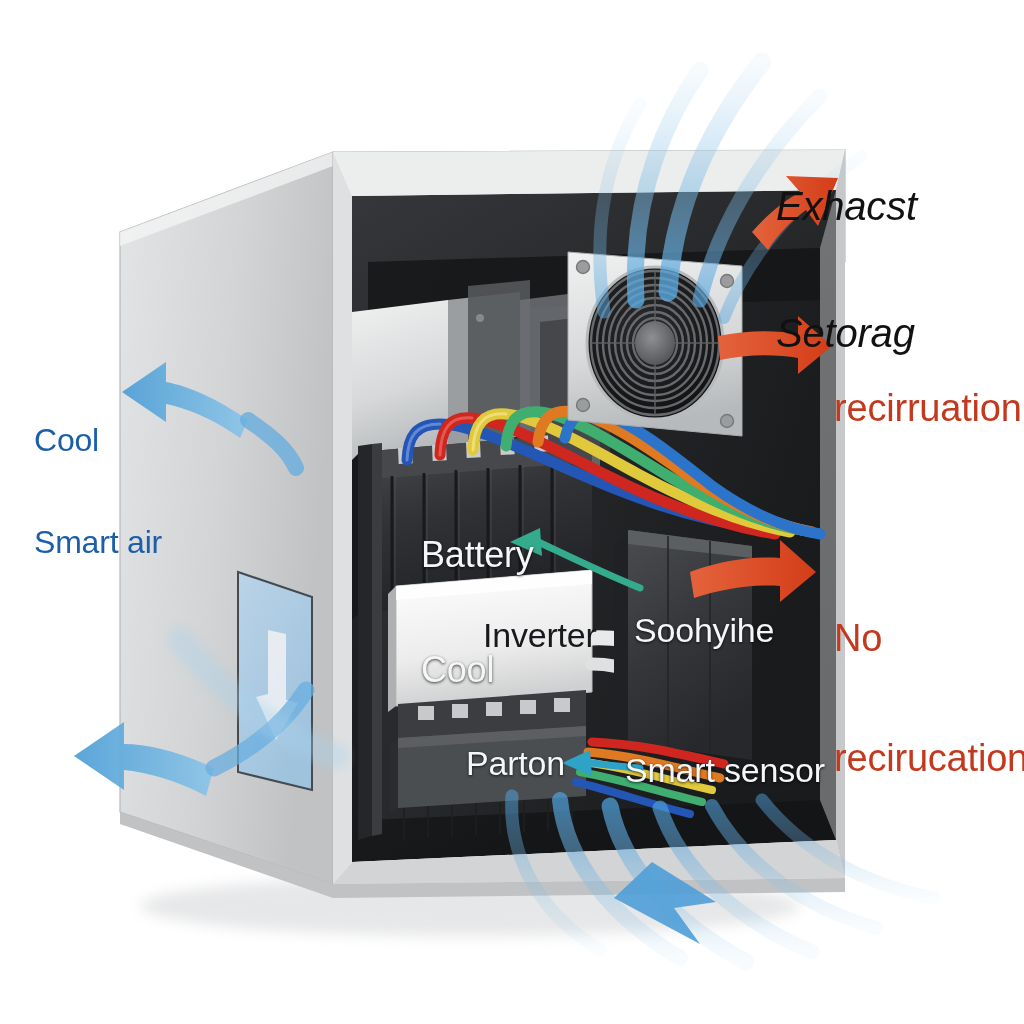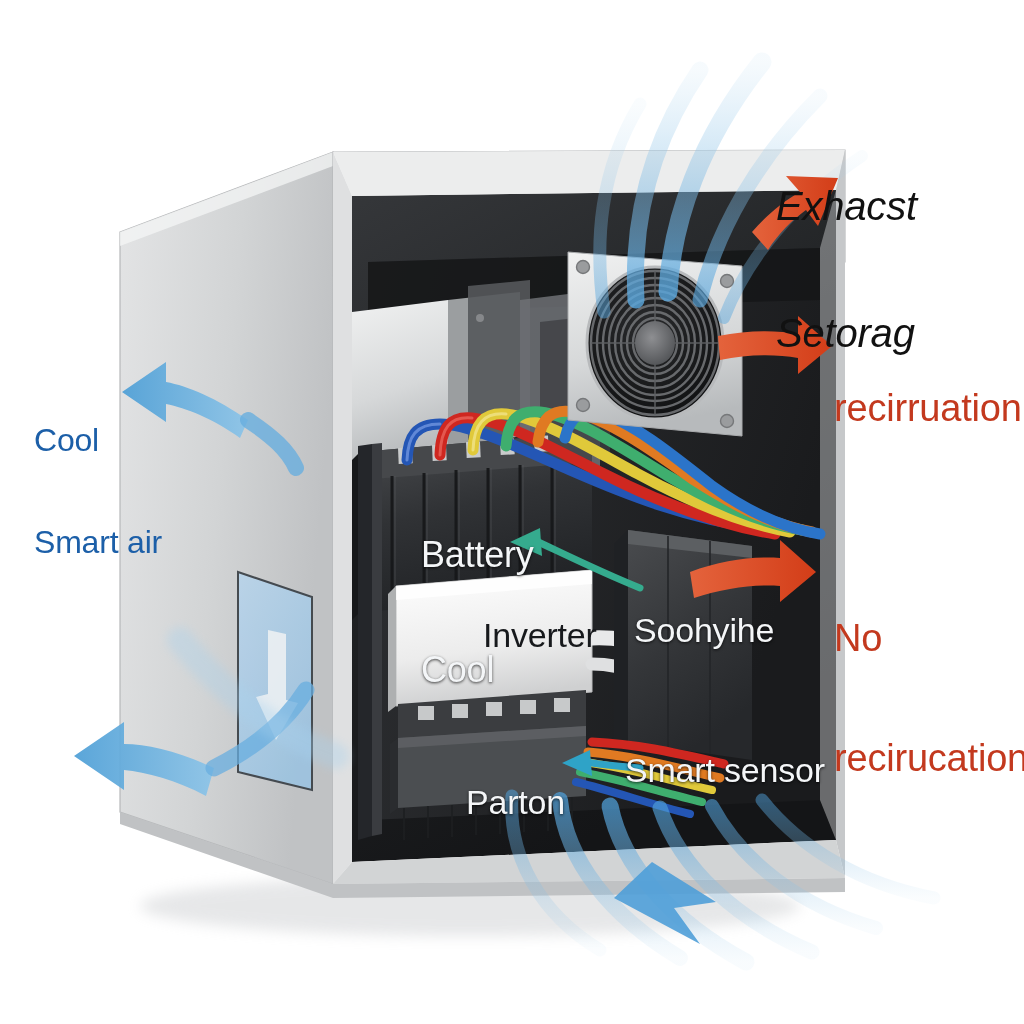--- a/index.html
+++ b/index.html
@@ -361,17 +361,17 @@
 
   <div class="lbl lbl-white" style="left:421px; top:460px; font-size:36px;">
     <div>Battery</div>
     <div>Cool</div>
   </div>
 
   <div class="lbl lbl-onwhite" style="left:483px; top:617px; font-size:34px;">Inverter</div>
 
   <div class="lbl lbl-white" style="left:634px; top:612px; font-size:34px;">Soohyihe</div>
 
-  <div class="lbl lbl-white" style="left:466px; top:784px; font-size:34px;">Parton</div>
+  <div class="lbl lbl-white" style="left:466px; top:745px; font-size:34px;">Parton</div>
 
   <div class="lbl lbl-white" style="left:625px; top:752px; font-size:34px;">Smart sensor</div>
 
 </div>
 
 </body></html>

